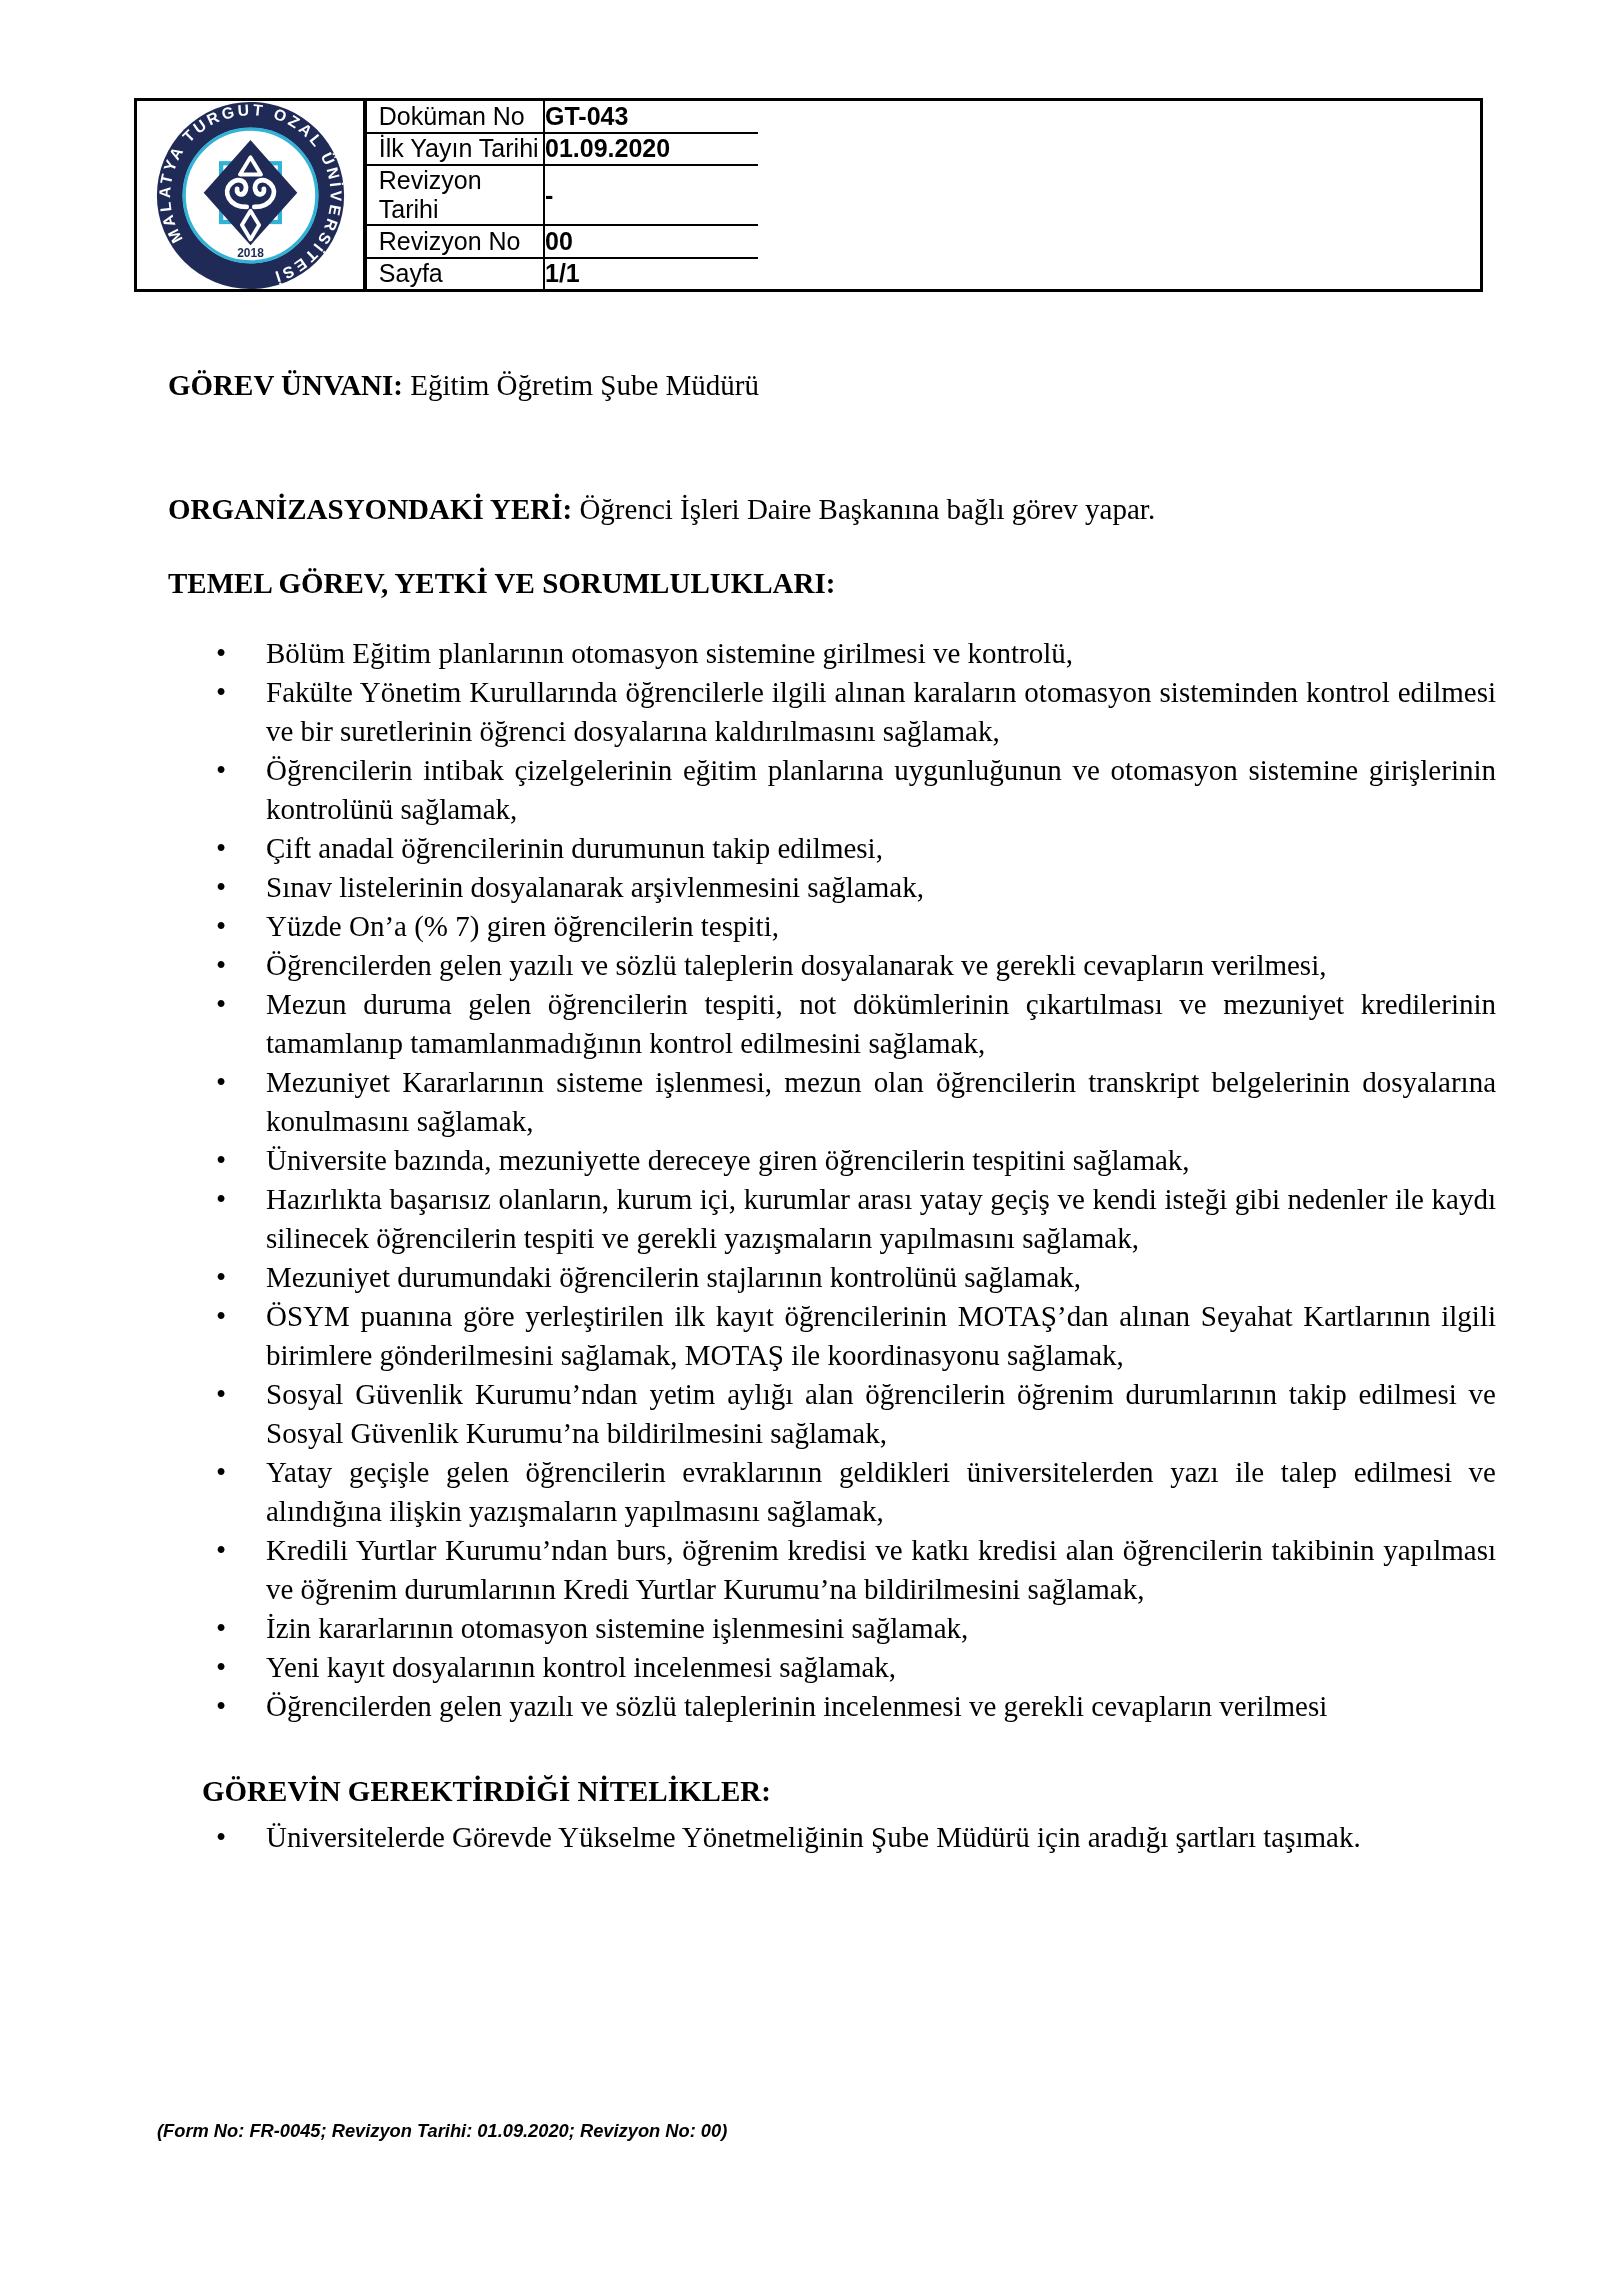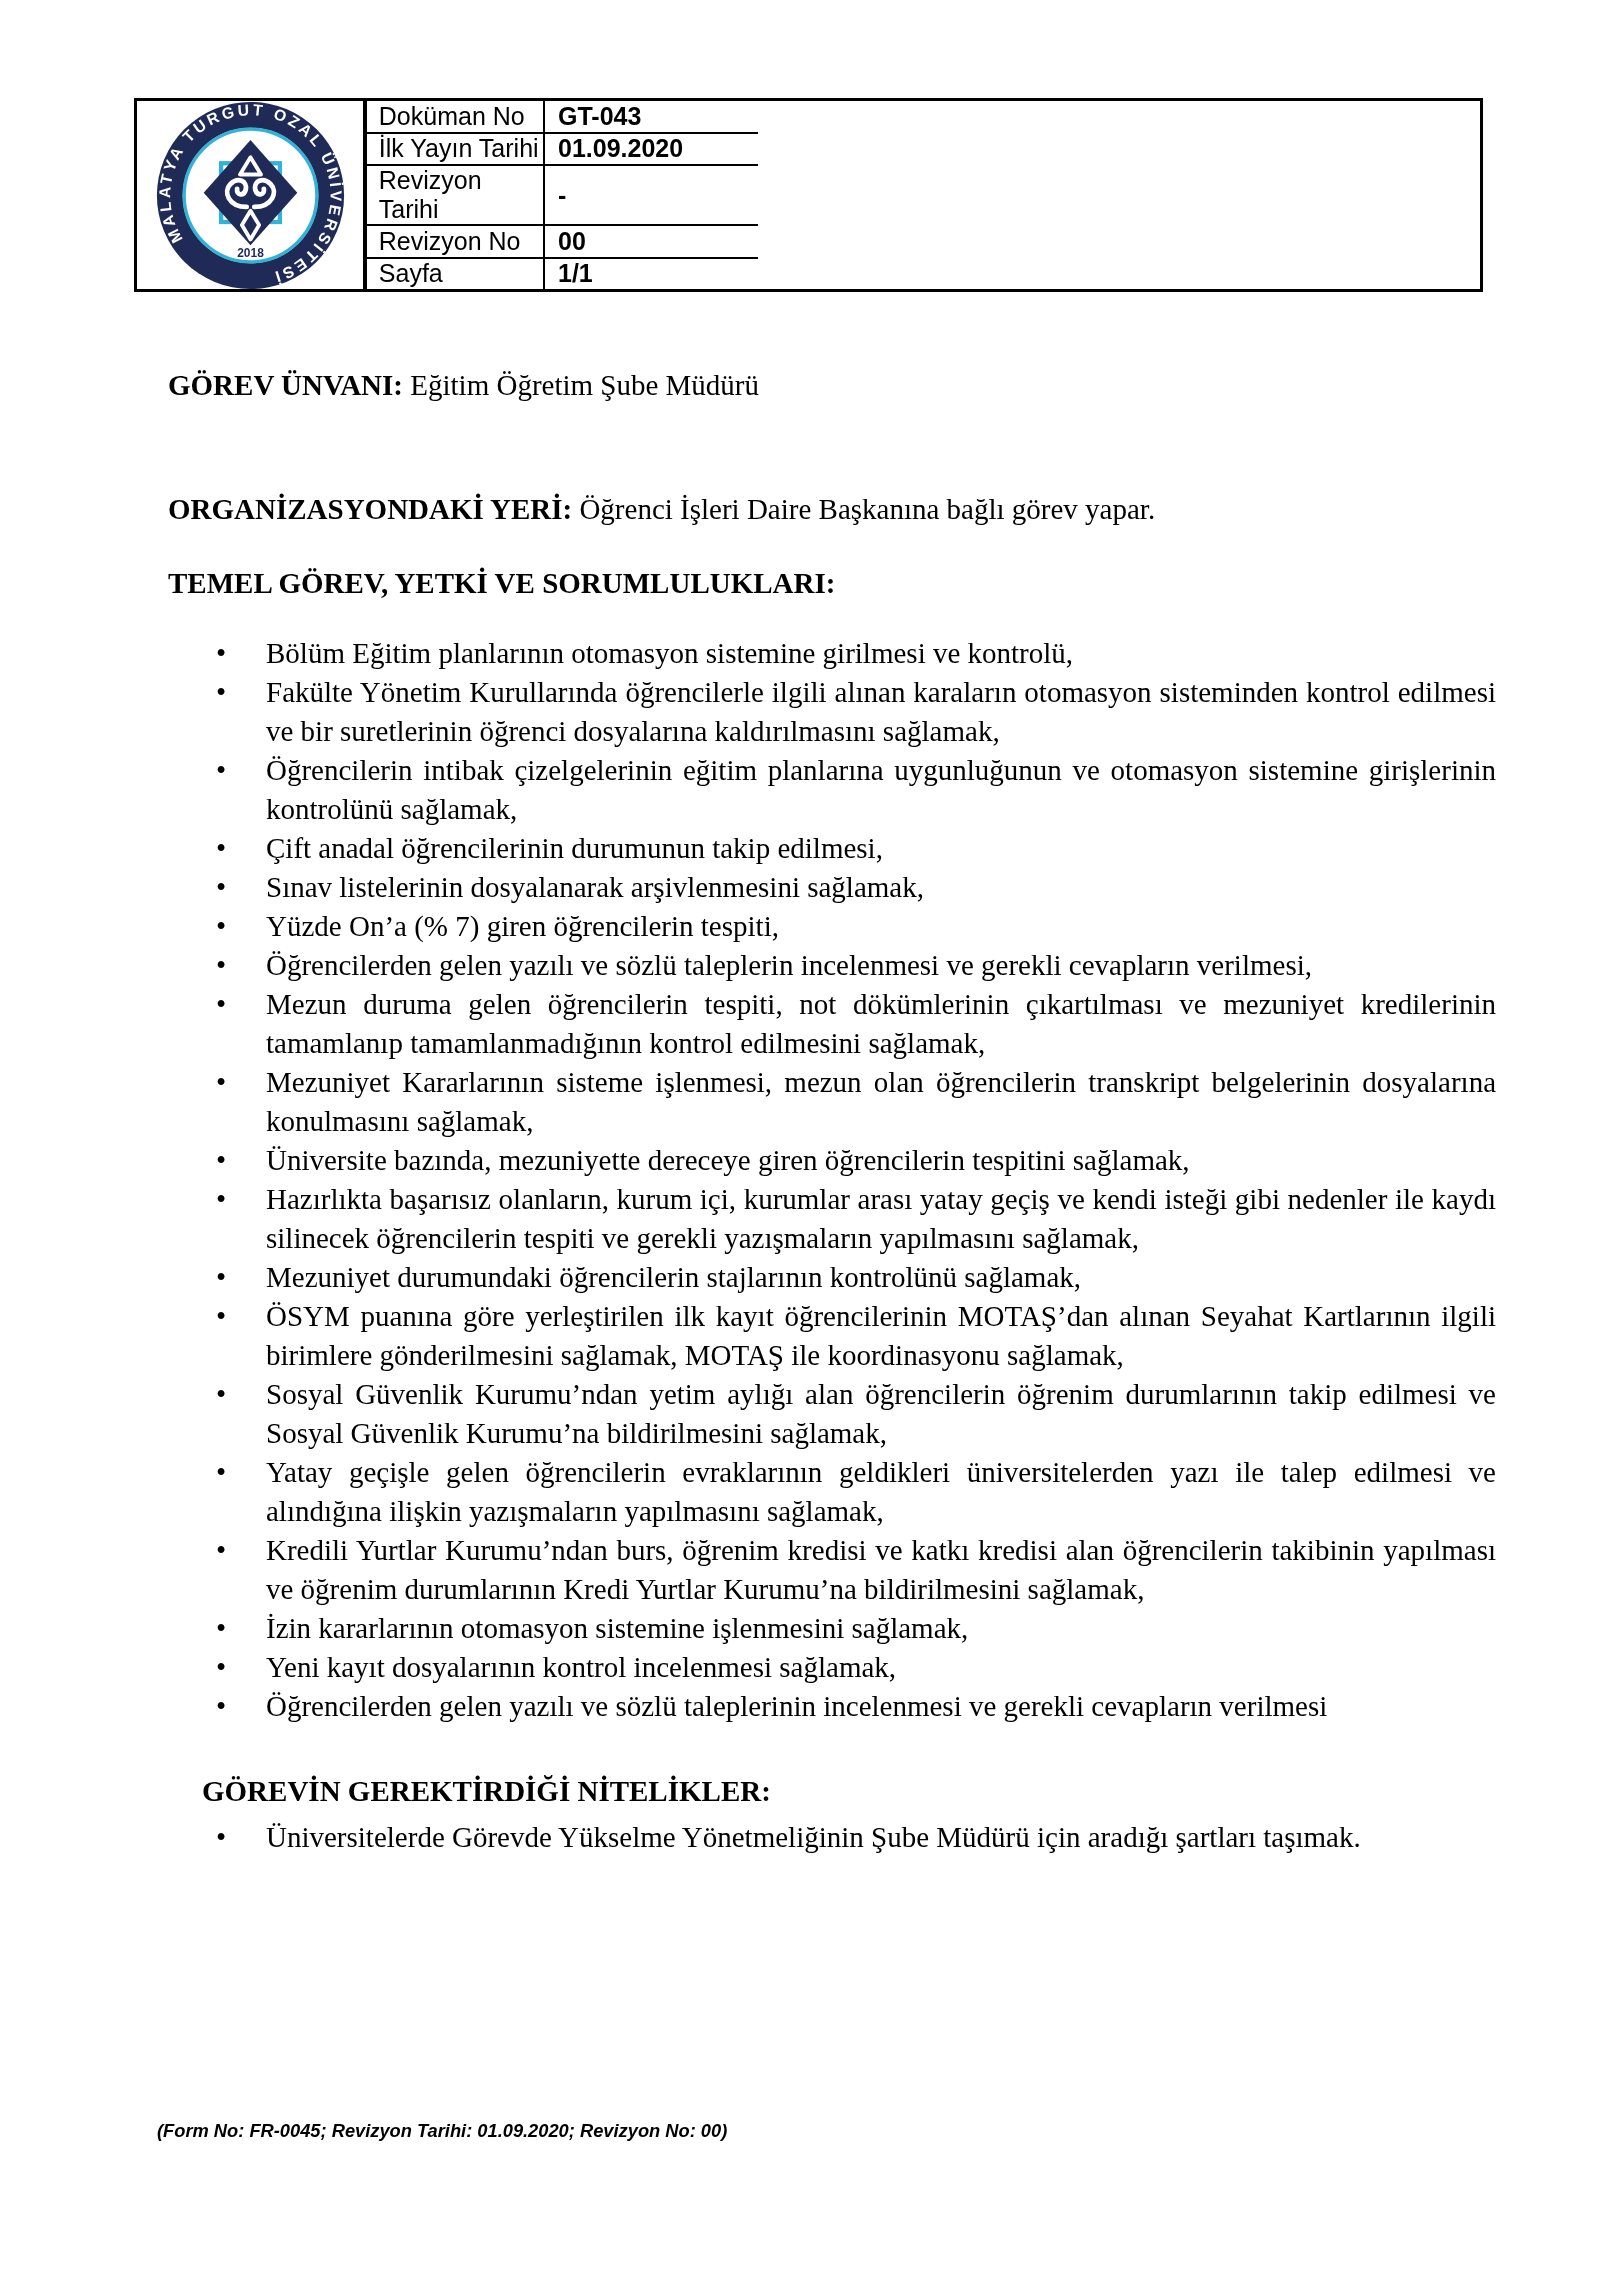--- a/index.html
+++ b/index.html
@@ -45,21 +45,21 @@
   .drow:last-child{border-bottom:none;}
   .dlabel{
     width:178px;flex:0 0 178px;
     border-right:2px solid #000;
     display:flex;align-items:center;
     padding-left:11.8px;font-size:25px;
     box-sizing:border-box;
   }
   .dvalue{
     flex:1;display:flex;align-items:center;
-    padding-left:13px;font-size:25px;font-weight:bold;
+    font-size:25px;font-weight:bold;
     box-sizing:border-box;
   }
 
   
   .content{
     position:absolute;left:168px;top:366px;width:1328px;
     font-size:29px;line-height:39px;
   }
   .lead{margin:0;}
   .lead b{font-weight:bold;}
@@ -159,21 +159,21 @@
 
     <p class="sec-heading temel">TEMEL GÖREV, YETKİ VE SORUMLULUKLARI:</p>
 
     <ul class="bullets duties">
       <li>Bölüm Eğitim planlarının otomasyon sistemine girilmesi ve kontrolü,</li>
       <li>Fakülte Yönetim Kurullarında öğrencilerle ilgili alınan karaların otomasyon sisteminden kontrol edilmesi ve bir suretlerinin öğrenci dosyalarına kaldırılmasını sağlamak,</li>
       <li>Öğrencilerin intibak çizelgelerinin eğitim planlarına uygunluğunun ve otomasyon sistemine girişlerinin kontrolünü sağlamak,</li>
       <li>Çift anadal öğrencilerinin durumunun takip edilmesi,</li>
       <li>Sınav listelerinin dosyalanarak arşivlenmesini sağlamak,</li>
       <li>Yüzde On’a (% 7) giren öğrencilerin tespiti,</li>
-      <li>Öğrencilerden gelen yazılı ve sözlü taleplerin incelenmesi ve gerekli cevapların verilmesi,</li>
+      <li>Öğrencilerden gelen yazılı ve sözlü taleplerin dosyalanarak ve gerekli cevapların verilmesi,</li>
       <li>Mezun duruma gelen öğrencilerin tespiti, not dökümlerinin çıkartılması ve mezuniyet kredilerinin tamamlanıp tamamlanmadığının kontrol edilmesini sağlamak,</li>
       <li>Mezuniyet Kararlarının sisteme işlenmesi, mezun olan öğrencilerin transkript belgelerinin dosyalarına konulmasını sağlamak,</li>
       <li>Üniversite bazında, mezuniyette dereceye giren öğrencilerin tespitini sağlamak,</li>
       <li>Hazırlıkta başarısız olanların, kurum içi, kurumlar arası yatay geçiş ve kendi isteği gibi nedenler ile kaydı silinecek öğrencilerin tespiti ve gerekli yazışmaların yapılmasını sağlamak,</li>
       <li>Mezuniyet durumundaki öğrencilerin stajlarının kontrolünü sağlamak,</li>
       <li>ÖSYM puanına göre yerleştirilen ilk kayıt öğrencilerinin MOTAŞ’dan alınan Seyahat Kartlarının ilgili birimlere gönderilmesini sağlamak, MOTAŞ ile koordinasyonu sağlamak,</li>
       <li>Sosyal Güvenlik Kurumu’ndan yetim aylığı alan öğrencilerin öğrenim durumlarının takip edilmesi ve Sosyal Güvenlik Kurumu’na bildirilmesini sağlamak,</li>
       <li>Yatay geçişle gelen öğrencilerin evraklarının geldikleri üniversitelerden yazı ile talep edilmesi ve alındığına ilişkin yazışmaların yapılmasını sağlamak,</li>
       <li>Kredili Yurtlar Kurumu’ndan burs, öğrenim kredisi ve katkı kredisi alan öğrencilerin takibinin yapılması ve öğrenim durumlarının Kredi Yurtlar Kurumu’na bildirilmesini sağlamak,</li>
       <li>İzin kararlarının otomasyon sistemine işlenmesini sağlamak,</li>

